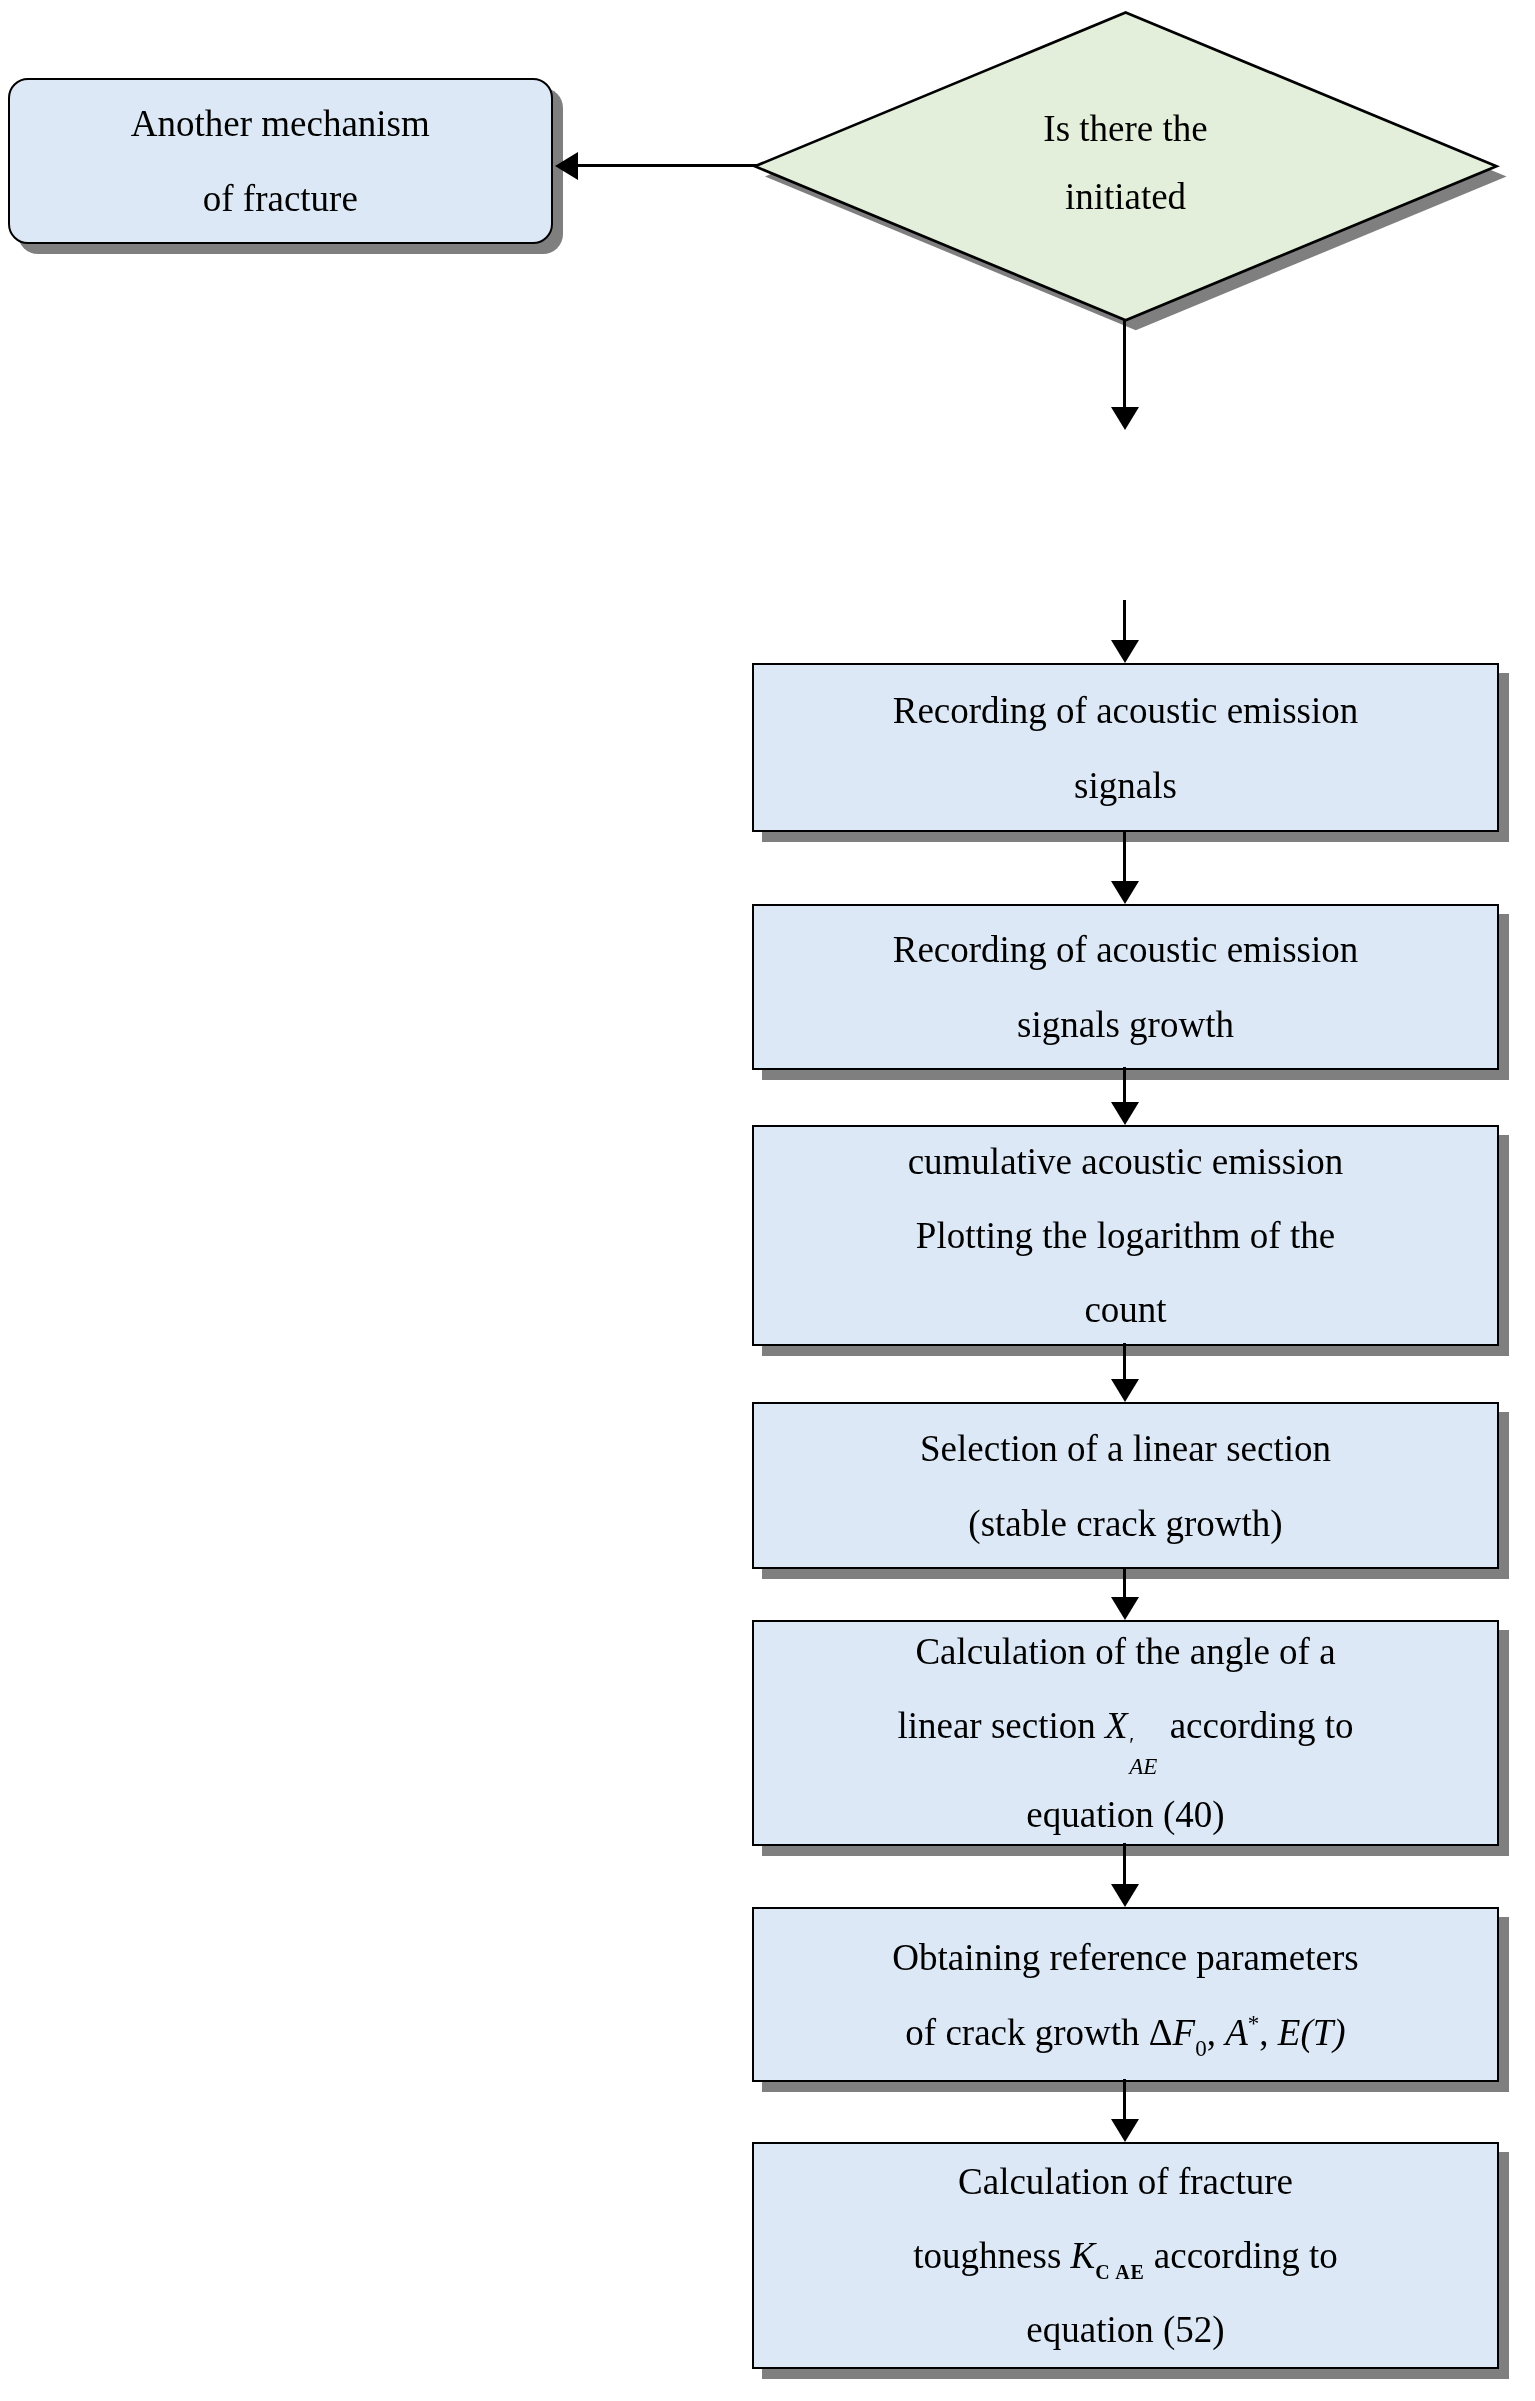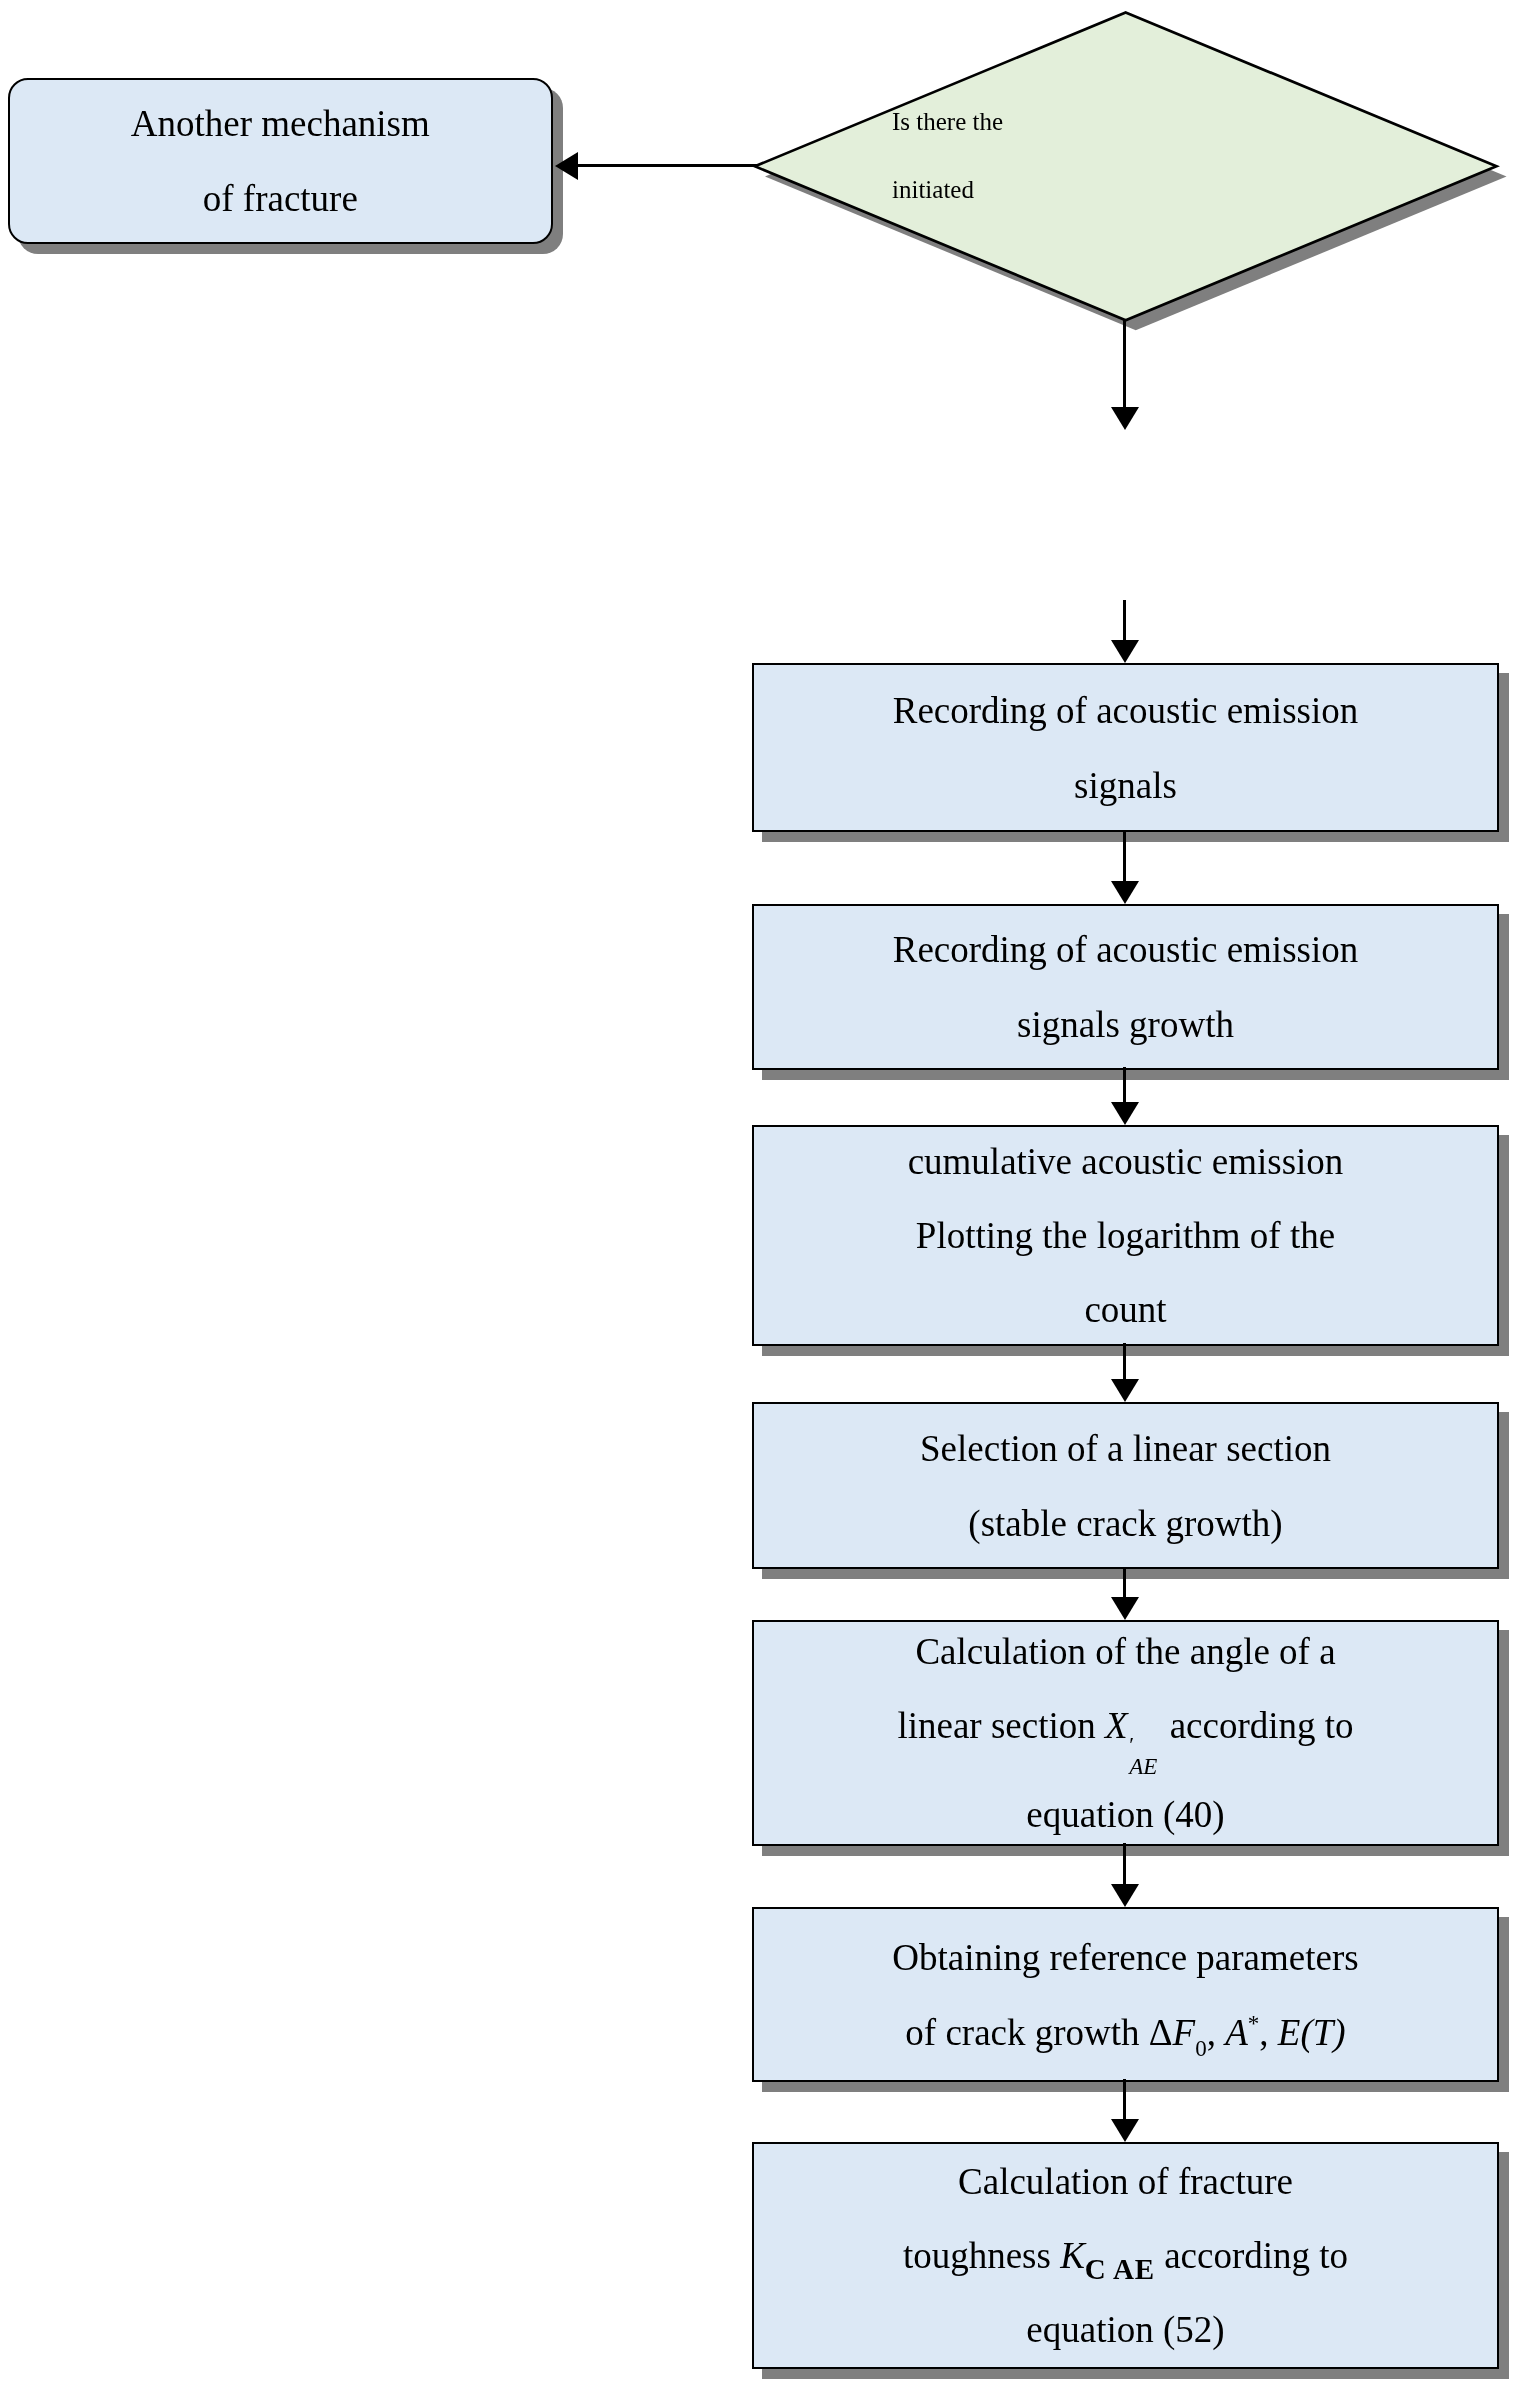--- a/index.html
+++ b/index.html
@@ -22,43 +22,43 @@
   }
   .node.tall{line-height:74px;}
   .bline{white-space:nowrap;}
 
   .step{left:752px;width:747px;}
   .side-box{left:7.8px;top:78px;width:545px;height:166px;font-size:37px;line-height:75px;border-radius:20px;}
 
   
   .diamond-svg{position:absolute;left:747px;top:0;width:762px;height:342px;}
   .diamond-label{
-    position:absolute;left:892px;top:88px;width:467px;
-    text-align:left;font-size:25px;line-height:68px;
+    position:absolute;left:892px;top:95px;width:467px;
+    text-align:center;font-size:37px;line-height:68px;
   }
 
   
   .connector{position:absolute;width:28px;}
   .connector .shaft{position:absolute;left:12.4px;top:0;bottom:20px;width:3.1px;background:var(--border,#000000);}
   .connector .head{position:absolute;bottom:0;left:0;width:0;height:0;
     border-left:14px solid transparent;border-right:14px solid transparent;
     border-top:23px solid var(--border,#000000);}
   .connector-h{position:absolute;height:28px;}
   .connector-h .shaft{position:absolute;left:22px;right:0;top:12.4px;height:3.1px;background:var(--border,#000000);}
   .connector-h .head{position:absolute;left:0;top:0;width:0;height:0;
     border-top:14px solid transparent;border-bottom:14px solid transparent;
     border-right:23px solid var(--border,#000000);}
 
   
   .mi{font-style:italic;}
   .mstack{display:inline-flex;flex-direction:column;align-items:flex-start;line-height:1;vertical-align:-14px;margin-left:1.6px;margin-right:3.1px;}
   .mstack .msup{font-size:22px;height:20px;line-height:20px;}
   .mstack .msub{font-size:23px;font-style:italic;line-height:23px;}
   .msub-plain{font-size:23px;vertical-align:-11px;line-height:0;}
-  .msub-bold{font-size:29px;font-weight:bold;vertical-align:-11px;line-height:0;letter-spacing:0.8px;}
+  .msub-bold{font-size:20px;font-weight:bold;vertical-align:-11px;line-height:0;letter-spacing:0.8px;}
   .msup-plain{font-size:23px;vertical-align:14px;line-height:0;}
 </style>
 </head>
 <body>
 
 <div class="canvas">
 
   <svg class="diamond-svg" viewBox="0 0 980 440" aria-hidden="true">
     <polygon points="500,29 977,227 500,425 23,227" fill="#7f7f7f"></polygon>
     <polygon points="487,16 964,214 487,412 10,214" fill="#e3efda" stroke="#000000" stroke-width="3.5"></polygon>

